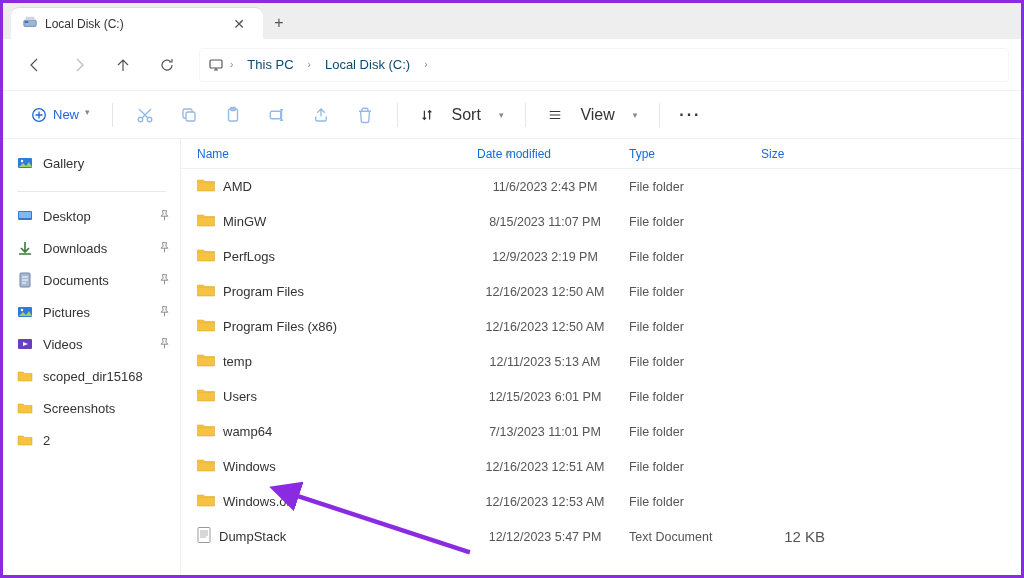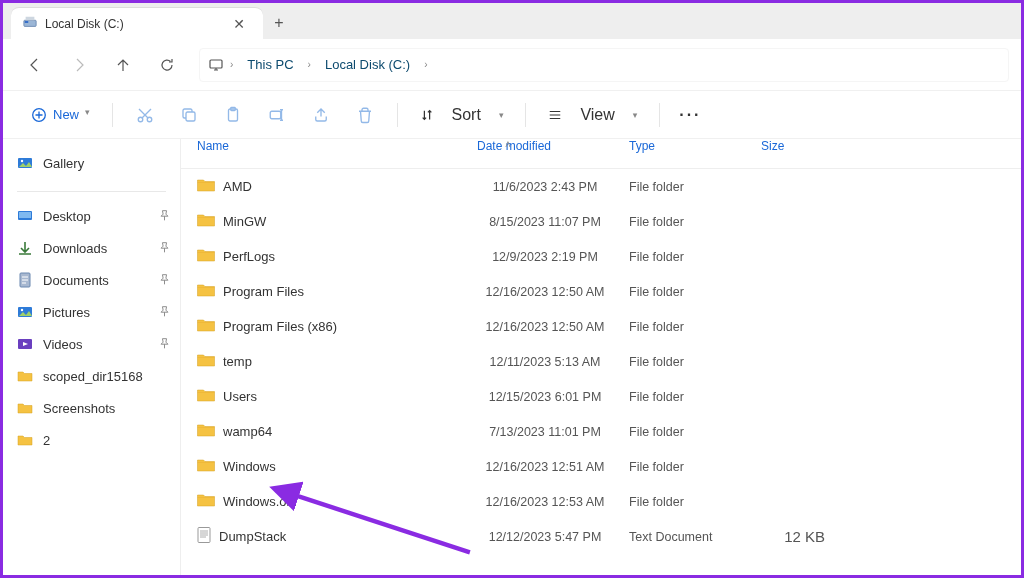--- a/index.html
+++ b/index.html
@@ -40,21 +40,21 @@
 
 .sidebar { width: 178px; border-right: 1px solid #eee; padding-top: 8px; overflow: hidden; }
 .sb-item { display: flex; align-items: center; height: 32px; padding: 0 10px 0 14px; gap: 10px; cursor: pointer; font-size: 13px; color: #333; white-space: nowrap; }
 .sb-item .pin { margin-left: auto; color: #888; font-size: 11px; transform: rotate(45deg); }
 .sb-icon { width: 16px; height: 16px; display: inline-flex; align-items: center; justify-content: center; }
 .sb-sep { height: 1px; background: #e8e8e8; margin: 12px 14px 8px 14px; }
 .sb-icon svg { width: 16px; height: 16px; }
 
 
 .content { flex: 1; overflow: hidden; }
-.col-header { display: flex; height: 30px; align-items: flex-start; border-bottom: 1px solid #eee; }
+.col-header { display: flex; height: 30px; align-items: center; border-bottom: 1px solid #eee; }
 .col { font-size: 12px; color: #1a68d8; padding-left: 16px; cursor: pointer; }
 .col-name { width: 280px; }
 .col-date { width: 152px; }
 .col-type { width: 132px; }
 .col-size { width: 80px; }
 .col-sort-ind { text-align: center; color: #888; position: absolute; left: 324px; font-size: 10px; }
 .rows { }
 .row { display: flex; height: 35px; align-items: center; font-size: 13px; color: #333; }
 .cell-name { width: 280px; display: flex; align-items: center; gap: 8px; padding-left: 16px; }
 .cell-date { width: 152px; padding-left: 16px; color: #555; font-size: 12.5px; text-align: center; }

